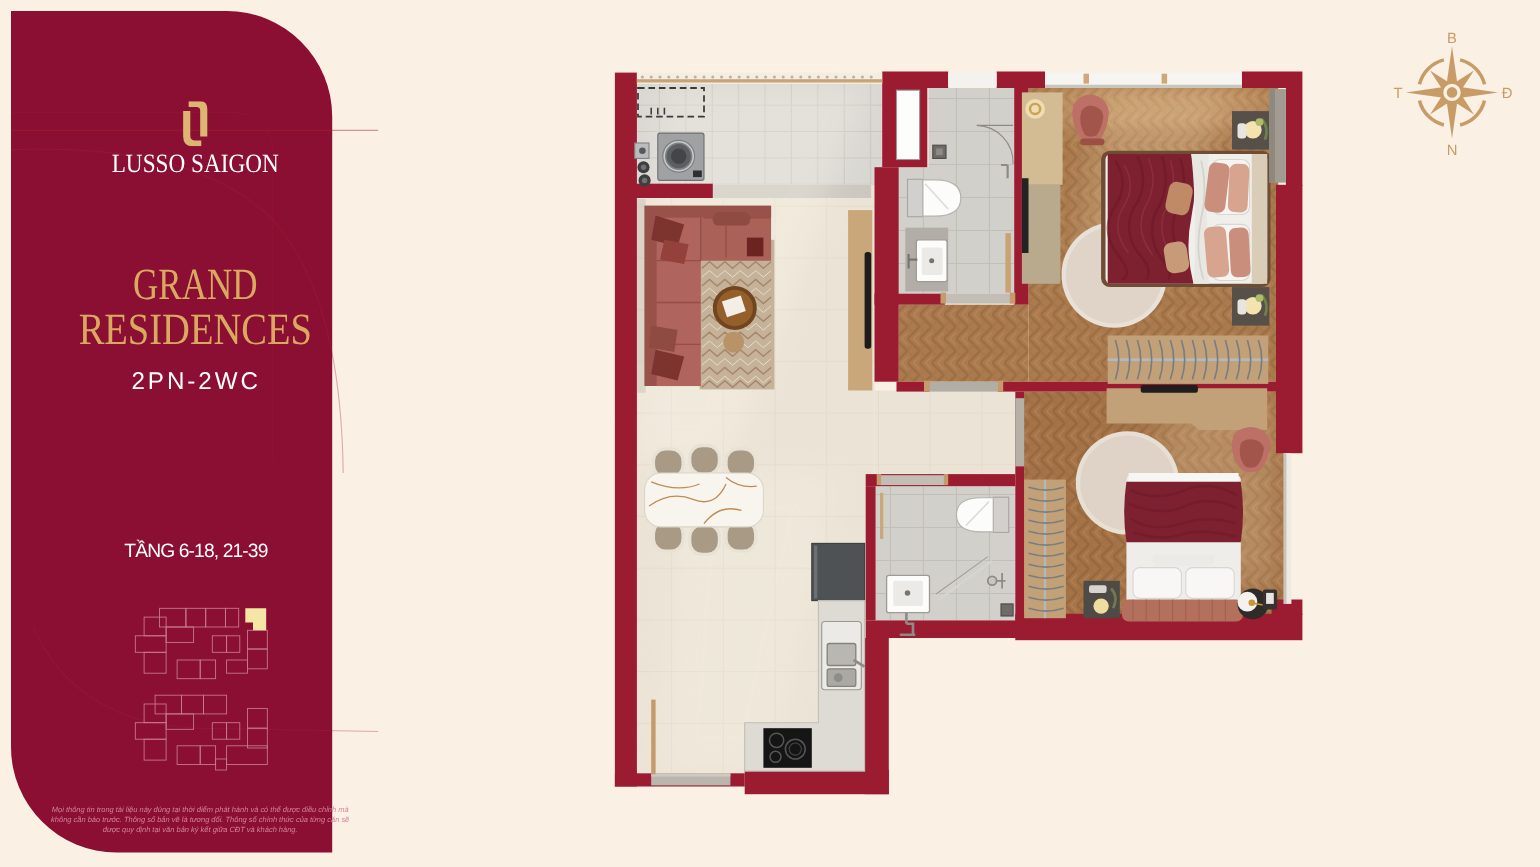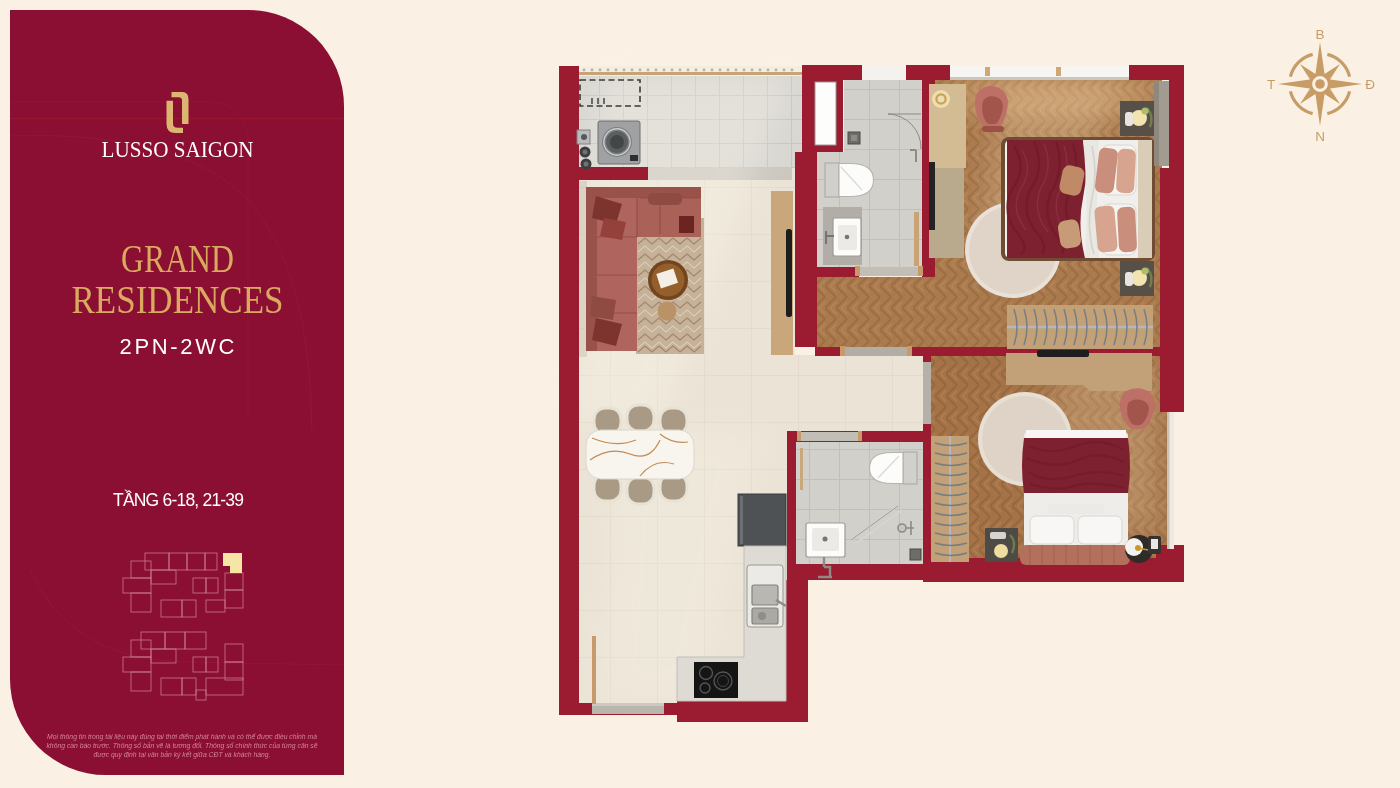--- a/index.html
+++ b/index.html
@@ -1,18 +1,18 @@
 <!DOCTYPE html>
 <html><head>
 <meta charset="utf-8">
 <style>
   html,body{margin:0;padding:0;}
   body{width:1400px;height:788px;background:#faf1e4;position:relative;overflow:hidden;
        font-family:"Liberation Sans",sans-serif;}
-  #panel{position:absolute;left:10px;top:10px;width:334px;height:765px;background:#8b0e33;
+  #panel{position:absolute;left:10px;top:10px;width:292px;height:765px;background:#8b0e33;
          border-top-right-radius:96px;border-bottom-left-radius:96px;}
   .ab{position:absolute;}
 </style>
 </head>
 <body>
 
 <div id="panel">
 
   <svg class="ab" style="left:0;top:0;" width="334" height="765" viewBox="0 0 334 765">
     <path d="M0 108.5 H334" stroke="#a23" stroke-width="1" fill="none" opacity="0.45"></path>

